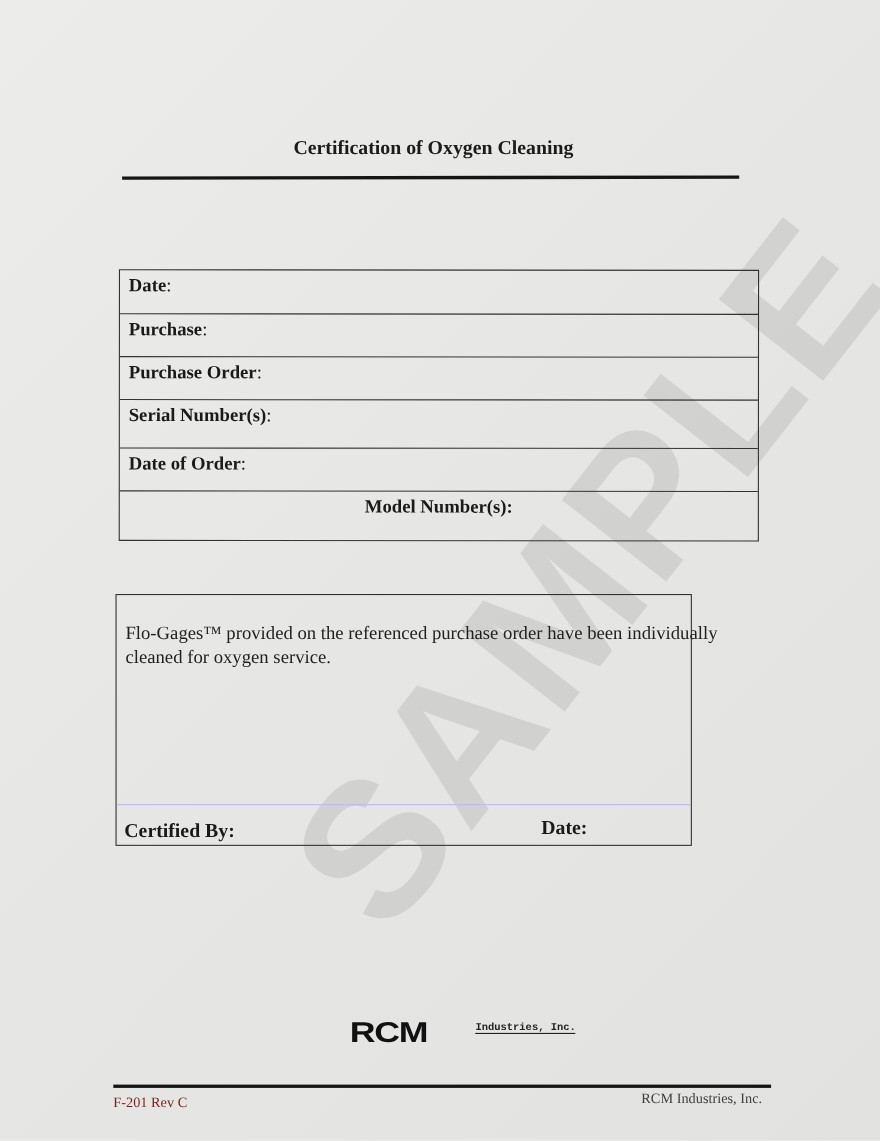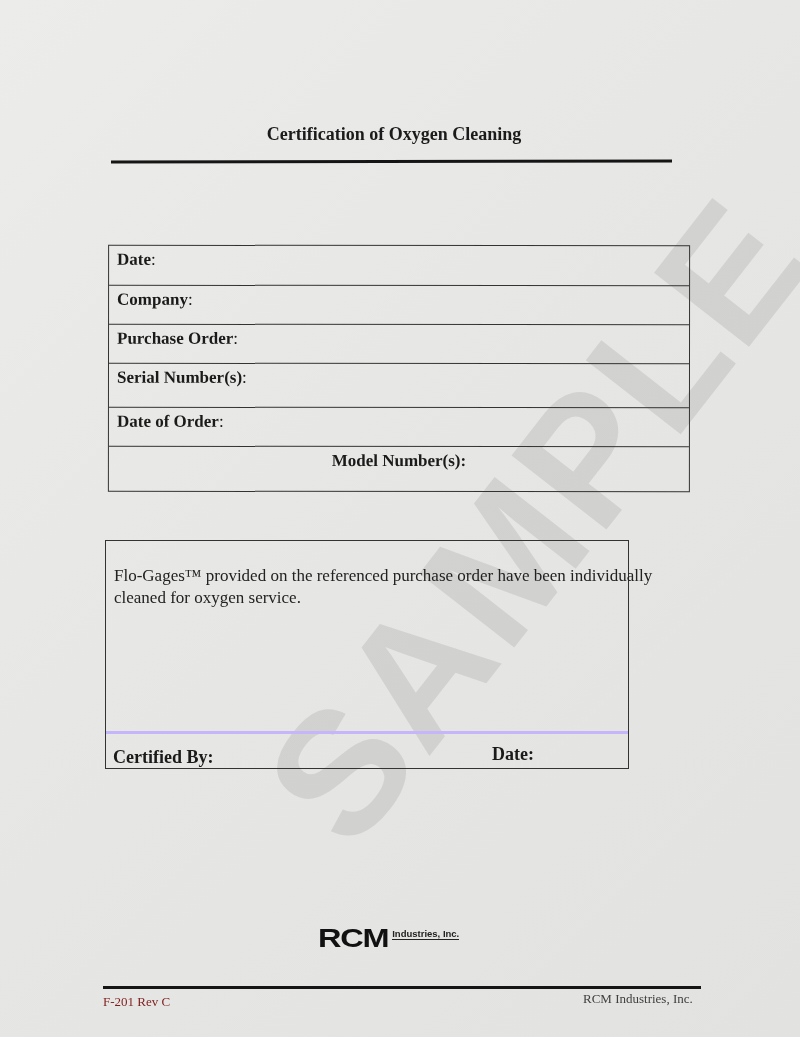--- a/index.html
+++ b/index.html
@@ -33,43 +33,43 @@
       position: absolute; left: 105px; top: 540px; width: 524px; height: 229px;
       border: 1px solid #333; box-sizing: border-box;
     }
     .cert-text {
       position: absolute; left: 8px; top: 24px; width: 560px;
       font-size: 17px; line-height: 22px; color: #222;
     }
     .cert-text p { margin: 0 0 20px 0; }
     .cert-footer {
       position: absolute; left: 0; right: 0; top: 190px; bottom: 0;
-      border-top: 3px solid #c4b5fd;
+      border-top: 1px solid #c4b5fd;
       font-weight: bold; font-size: 18px;
     }
     .certified-by { position: absolute; left: 7px; top: 13px; }
     .cert-date { position: absolute; left: 386px; top: 10px; }
     .watermark {
       position: absolute; left: 160px; top: 420px;
       font-family: "Liberation Sans", sans-serif; font-weight: bold;
       font-size: 175px; letter-spacing: 4px;
       color: rgba(140,140,140,0.22);
       transform: rotate(-52deg); transform-origin: center;
       pointer-events: none; white-space: nowrap;
     }
     .logo {
-      position: absolute; left: 318px; top: 925px; display: flex; align-items: flex-start;
+      position: absolute; left: 318px; top: 925px; display: flex; align-items: flex-start; gap: 40px;
     }
     .logo-rcm {
       font-family: "Liberation Sans", sans-serif; font-weight: bold; font-size: 26px;
       letter-spacing: -1px; color: #111; line-height: 26px; transform: scaleX(1.25); transform-origin: left;
       margin-right: 18px;
     }
     .logo-sub {
-      font-family: Liberation Sans, sans-serif; font-size: 9.5px; font-weight: bold;
+      font-family: Liberation Mono, monospace; font-size: 9.5px; font-weight: bold;
       color: #222; border-bottom: 1.5px solid #222; line-height: 11px; margin-top: 3px;
     }
     .footer-rule {
       position: absolute; left: 103px; top: 986px; width: 598px; height: 3px; background: #151515;
     }
     .footer-left { position: absolute; left: 103px; top: 994px; font-size: 13px; color: #7f1d1d; }
     .footer-right { position: absolute; left: 583px; top: 991px; font-size: 13px; color: #404040; }
   </style>
 </head>
 <body>
@@ -78,21 +78,21 @@
   <div class="watermark">SAMPLE</div>
 
   <div class="title">Certification of Oxygen Cleaning</div>
   <div class="title-rule"></div>
 
   <div class="info-table">
     <div class="info-row" style="height:40px">
       <span>Date</span><span class="colon">:</span>
     </div>
     <div class="info-row" style="height:39px">
-      <span>Company</span><span class="colon">:</span>
+      <span>Purchase</span><span class="colon">:</span>
     </div>
     <div class="info-row" style="height:39px">
       <span>Purchase Order</span><span class="colon">:</span>
     </div>
     <div class="info-row" style="height:44px">
       <span>Serial Number(s)</span><span class="colon">:</span>
     </div>
     <div class="info-row" style="height:39px">
       <span>Date of Order</span><span class="colon">:</span>
     </div>

